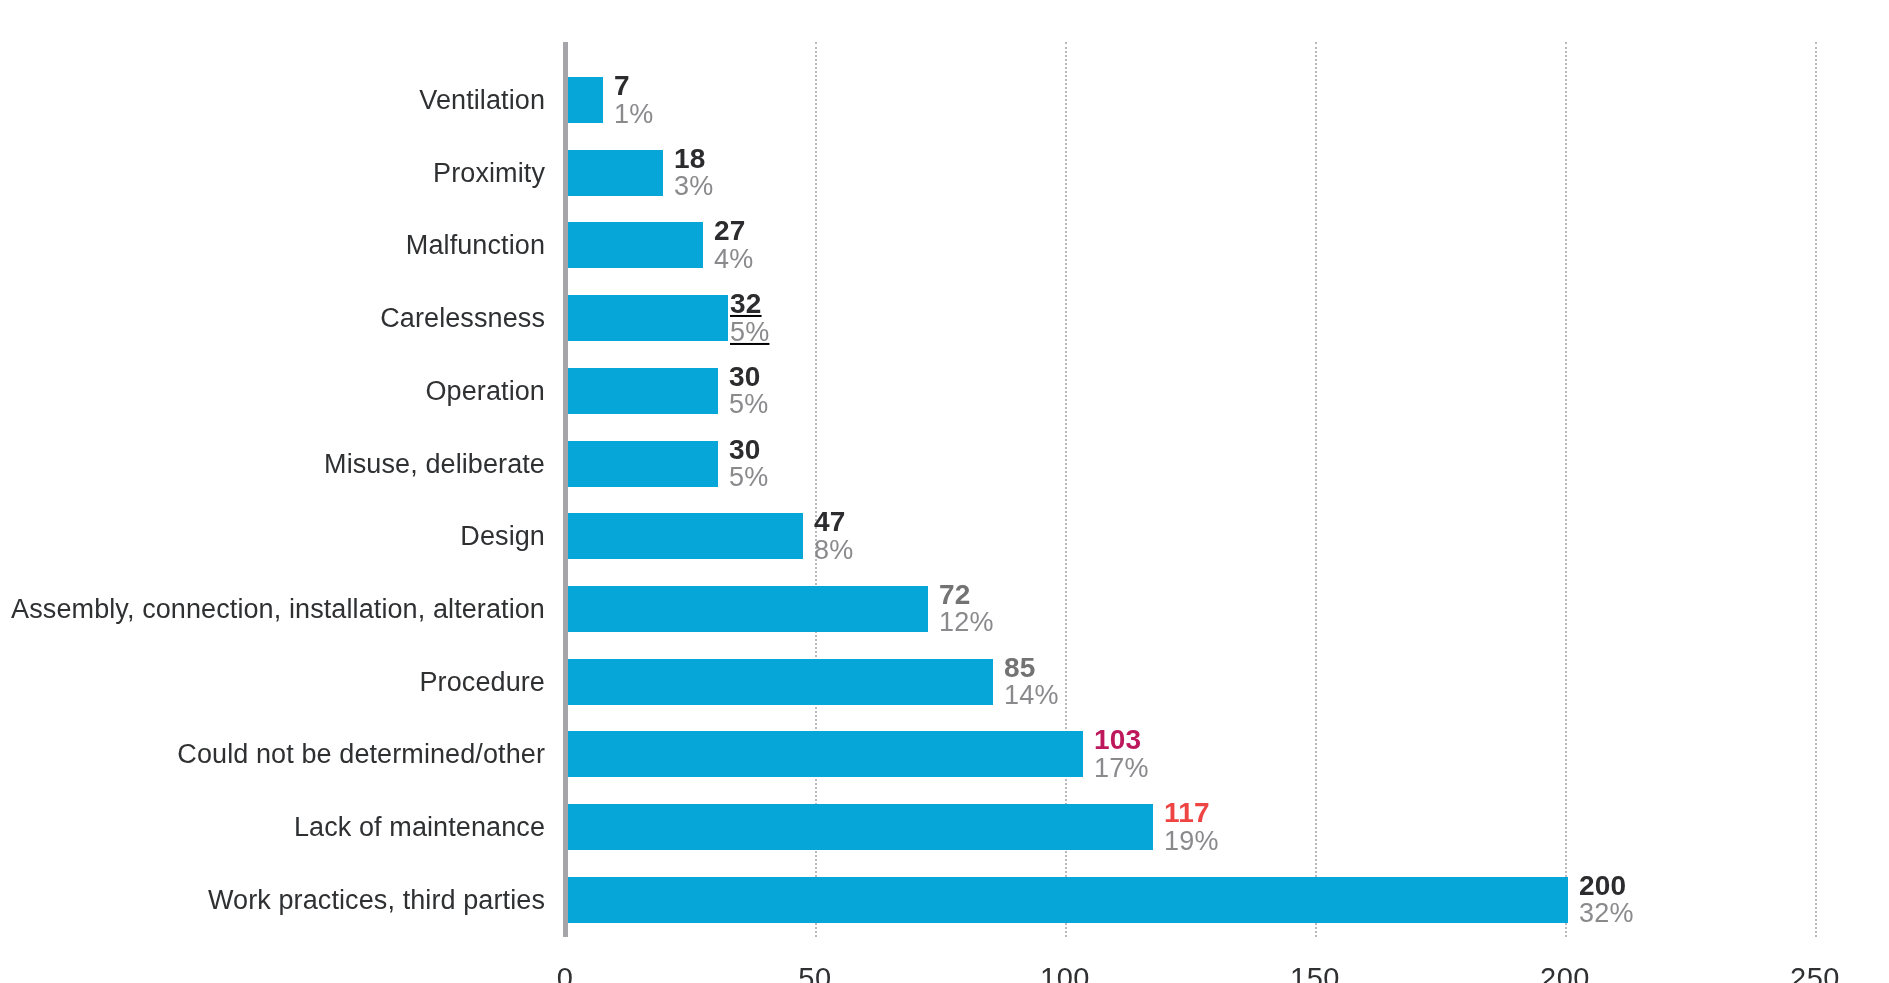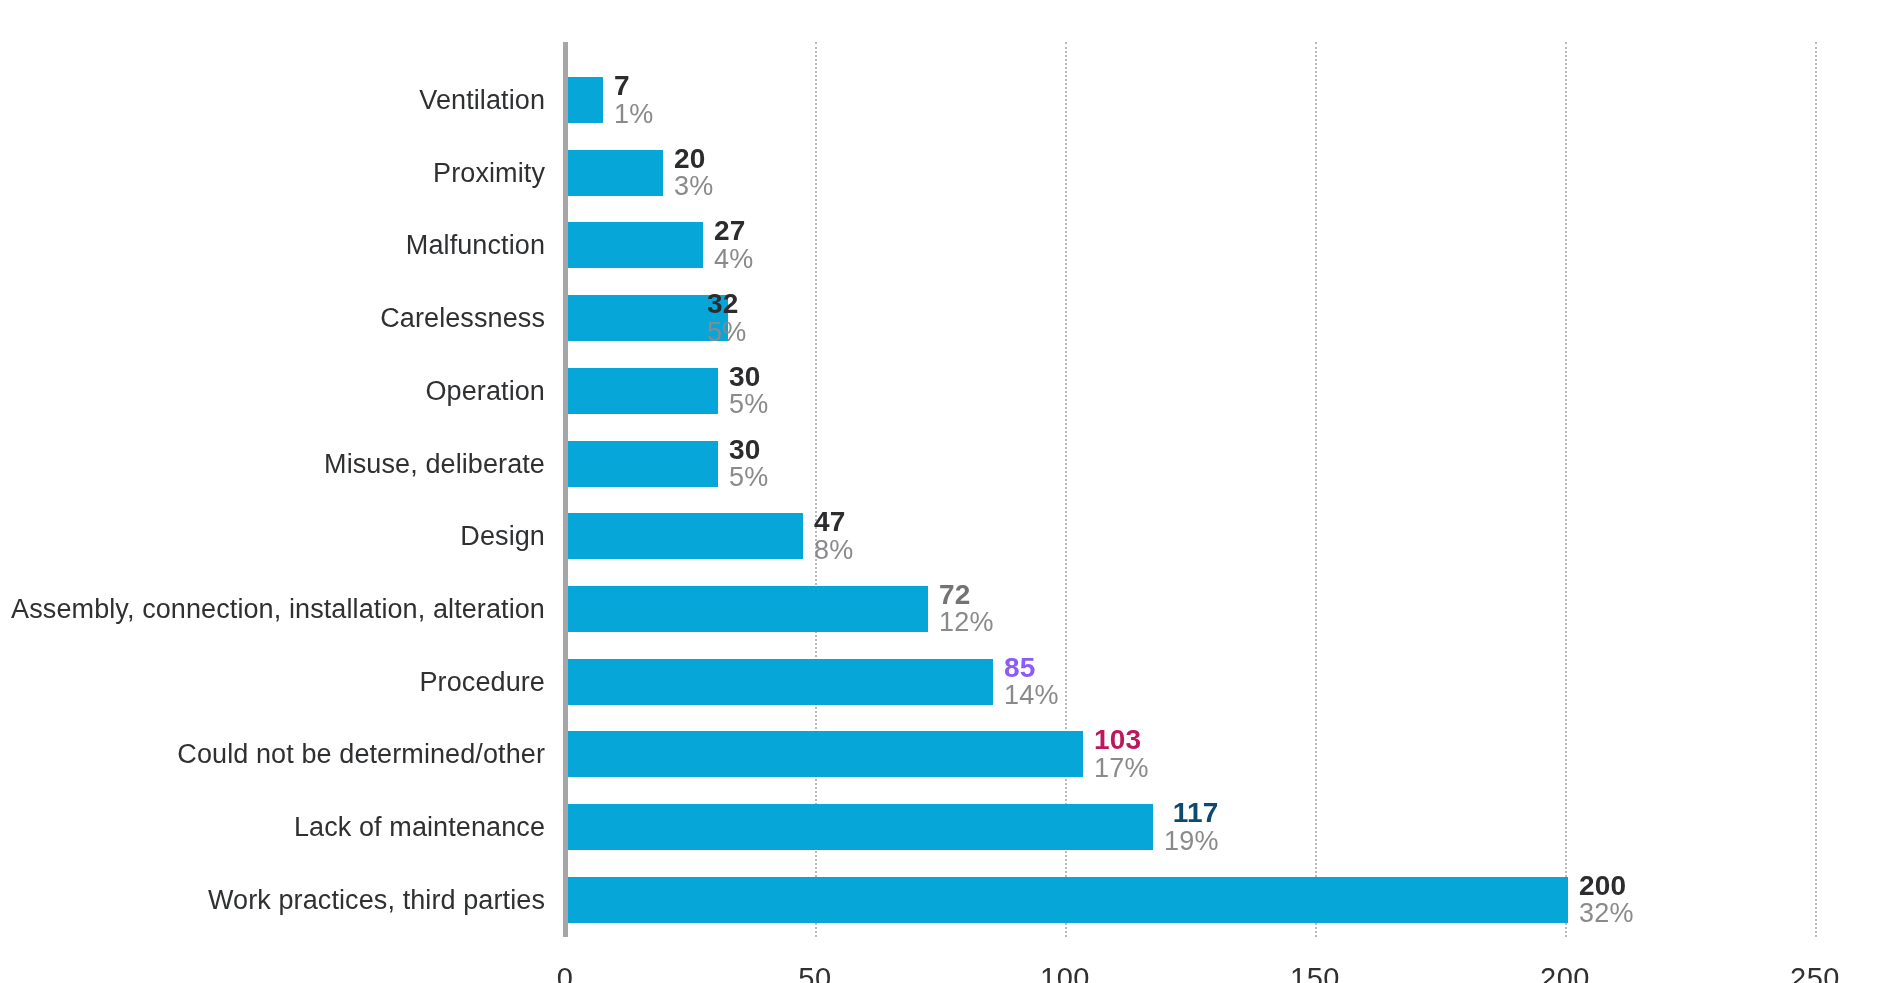--- a/index.html
+++ b/index.html
@@ -120,36 +120,36 @@
         <div class="bar" style="width: 35px; background: rgb(6, 166, 217);"></div>
         <div class="bar-value-group" style="left: 614px;">
           <span class="bar-value" style="color: rgb(44, 44, 46);">7</span>
           <span class="bar-pct" style="color: rgb(138, 138, 141);">1%</span>
         </div>
       </div>
       <div class="bar-row" style="top: 117.7px;">
         <div class="cat-label">Proximity</div>
         <div class="bar" style="width: 95px; background: rgb(6, 166, 217);"></div>
         <div class="bar-value-group" style="left: 674px;">
-          <span class="bar-value" style="color: rgb(44, 44, 46);">20</span>
+          <span class="bar-value" style="color: rgb(44, 44, 46);">18</span>
           <span class="bar-pct" style="color: rgb(138, 138, 141);">3%</span>
         </div>
       </div>
       <div class="bar-row" style="top: 190.4px;">
         <div class="cat-label">Malfunction</div>
         <div class="bar" style="width: 135px; background: rgb(6, 166, 217);"></div>
         <div class="bar-value-group" style="left: 714px;">
           <span class="bar-value" style="color: rgb(44, 44, 46);">27</span>
           <span class="bar-pct" style="color: rgb(138, 138, 141);">4%</span>
         </div>
       </div>
       <div class="bar-row" style="top: 263.1px;">
         <div class="cat-label">Carelessness</div>
         <div class="bar" style="width: 160px; background: rgb(6, 166, 217);"></div>
-        <div class="bar-value-group" style="left: 707px;">
+        <div class="bar-value-group" style="left: 730px; text-decoration: underline;">
           <span class="bar-value" style="color: rgb(44, 44, 46);">32</span>
           <span class="bar-pct" style="color: rgb(138, 138, 141);">5%</span>
         </div>
       </div>
       <div class="bar-row" style="top: 335.8px;">
         <div class="cat-label">Operation</div>
         <div class="bar" style="width: 150px; background: rgb(6, 166, 217);"></div>
         <div class="bar-value-group" style="left: 729px;">
           <span class="bar-value" style="color: rgb(44, 44, 46);">30</span>
           <span class="bar-pct" style="color: rgb(138, 138, 141);">5%</span>
@@ -176,37 +176,37 @@
         <div class="bar" style="width: 360px; background: rgb(6, 166, 217);"></div>
         <div class="bar-value-group" style="left: 939px;">
           <span class="bar-value" style="color: #737373;">72</span>
           <span class="bar-pct" style="color: rgb(138, 138, 141);">12%</span>
         </div>
       </div>
       <div class="bar-row" style="top: 626.6px;">
         <div class="cat-label">Procedure</div>
         <div class="bar" style="width: 425px; background: rgb(6, 166, 217);"></div>
         <div class="bar-value-group" style="left: 1004px;">
-          <span class="bar-value" style="color: #8b5cf6;">85</span>
+          <span class="bar-value" style="color: #737373;">85</span>
           <span class="bar-pct" style="color: rgb(138, 138, 141);">14%</span>
         </div>
       </div>
       <div class="bar-row" style="top: 699.3px;">
         <div class="cat-label">Could not be determined/other</div>
         <div class="bar" style="width: 515px; background: rgb(6, 166, 217);"></div>
         <div class="bar-value-group" style="left: 1094px;">
           <span class="bar-value" style="color: #be185d;">103</span>
           <span class="bar-pct" style="color: rgb(138, 138, 141);">17%</span>
         </div>
       </div>
       <div class="bar-row" style="top: 772px;">
         <div class="cat-label">Lack of maintenance</div>
         <div class="bar" style="width: 585px; background: rgb(6, 166, 217);"></div>
         <div class="bar-value-group" style="left: 1164px;">
-          <span class="bar-value" style="color: #0c4a6e; text-align: right;">117</span>
+          <span class="bar-value" style="color: #ef4444;">117</span>
           <span class="bar-pct" style="color: rgb(138, 138, 141);">19%</span>
         </div>
       </div>
       <div class="bar-row" style="top: 844.7px;">
         <div class="cat-label">Work practices, third parties</div>
         <div class="bar" style="width: 1000px; background: rgb(6, 166, 217);"></div>
         <div class="bar-value-group" style="left: 1579px;">
           <span class="bar-value" style="color: rgb(44, 44, 46);">200</span>
           <span class="bar-pct" style="color: rgb(138, 138, 141);">32%</span>
         </div>

